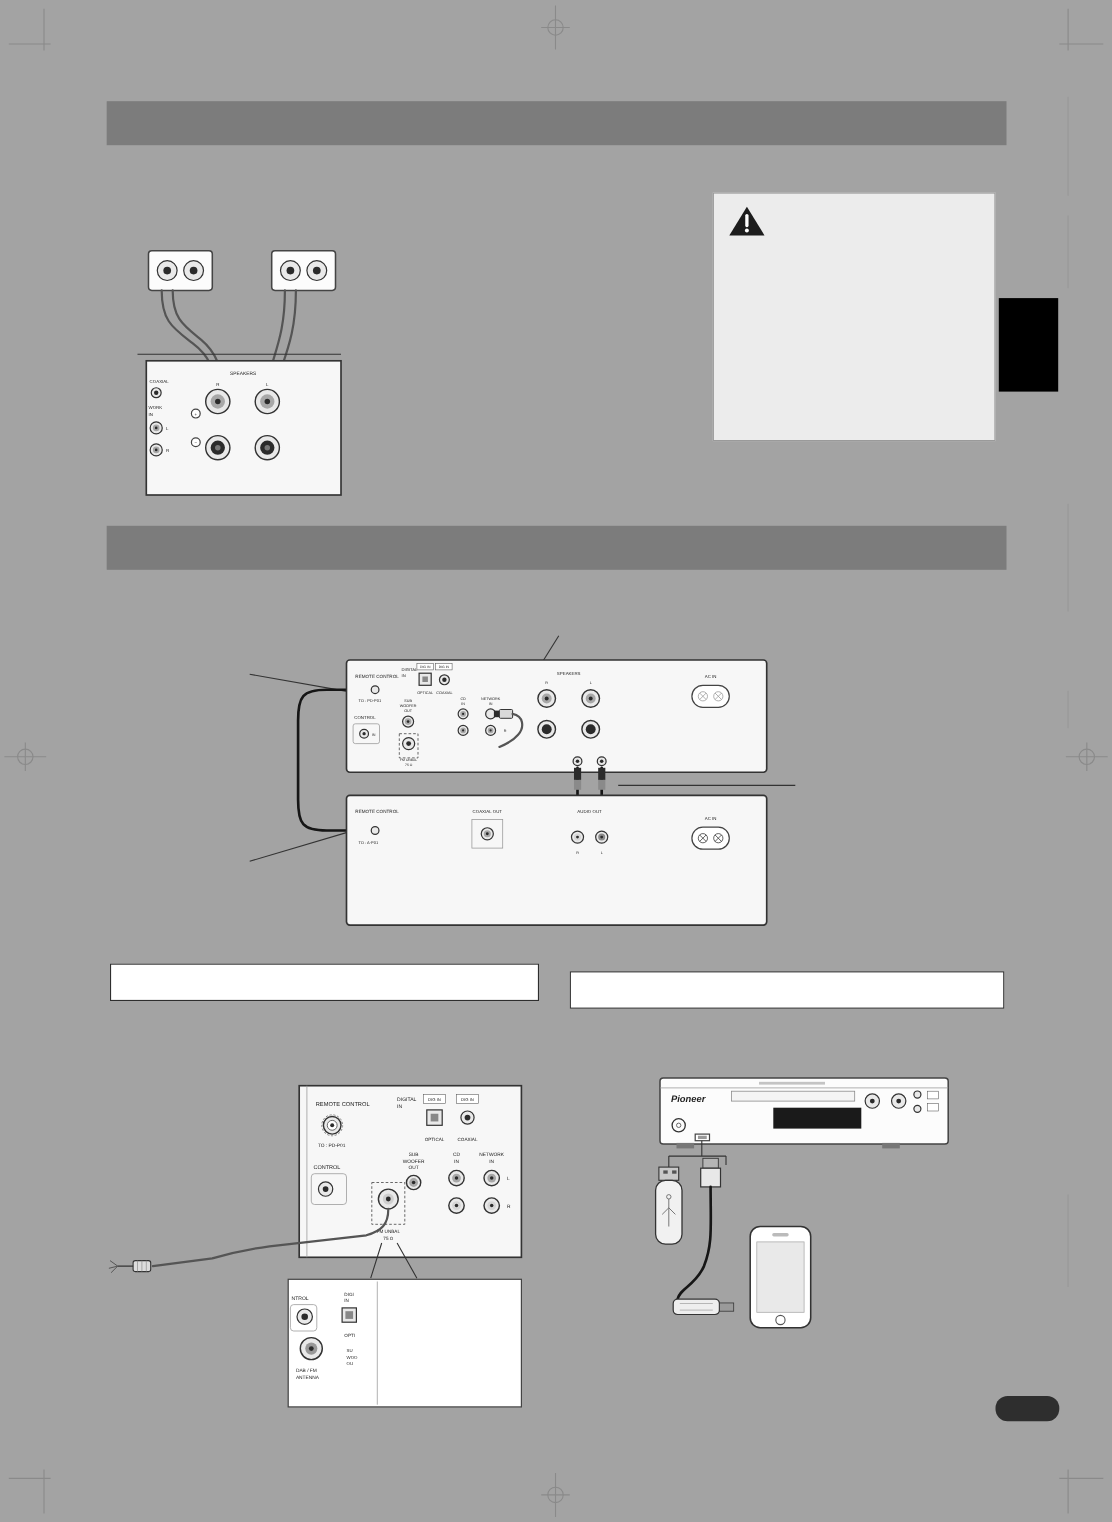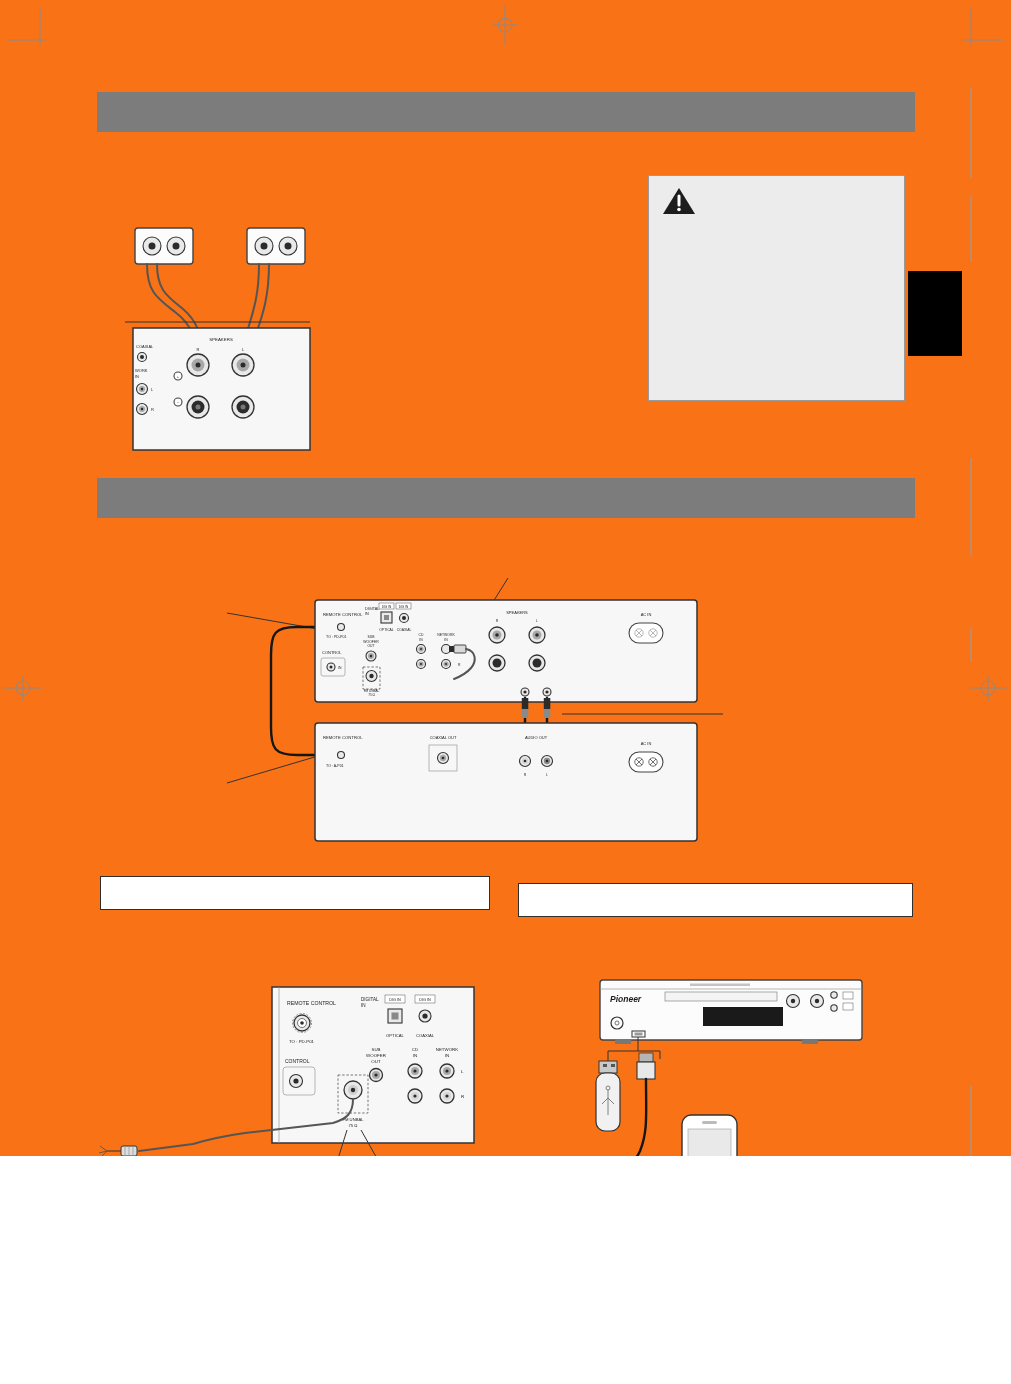--- a/index.html
+++ b/index.html
@@ -1,16 +1,16 @@
 <!DOCTYPE html>
 <html><head>
 <meta charset="utf-8">
 <style>
   html,body{margin:0;padding:0;background:#fff;}
-  .page{position:relative;width:1011px;height:1156px;background:#f97316;overflow:hidden;
+  .page{position:relative;width:1011px;height:1384px;background:#a3a3a3;overflow:hidden;
         font-family:"Liberation Sans",sans-serif;}
   .abs{position:absolute;}
   .bar{background:#7c7c7c;color:#fff;font-weight:bold;font-size:15px;line-height:40px;padding-left:12px;}
   .warnbox{background:#ececec;border:1px solid #9a9a9a;}
   .tab{background:#000;}
   .subhead{background:#fff;border:1.6px solid #2e2e2e;font-size:12px;font-weight:bold;line-height:32px;padding-left:8px;color:#222;}
   .badge{background:#2e2e2e;border-radius:11px;color:#fff;font-size:11px;text-align:center;line-height:23px;}
   svg{display:block;}
   svg text{fill:#1c1c1c;font-family:"Liberation Sans",sans-serif;}
   .am{text-anchor:middle;}

